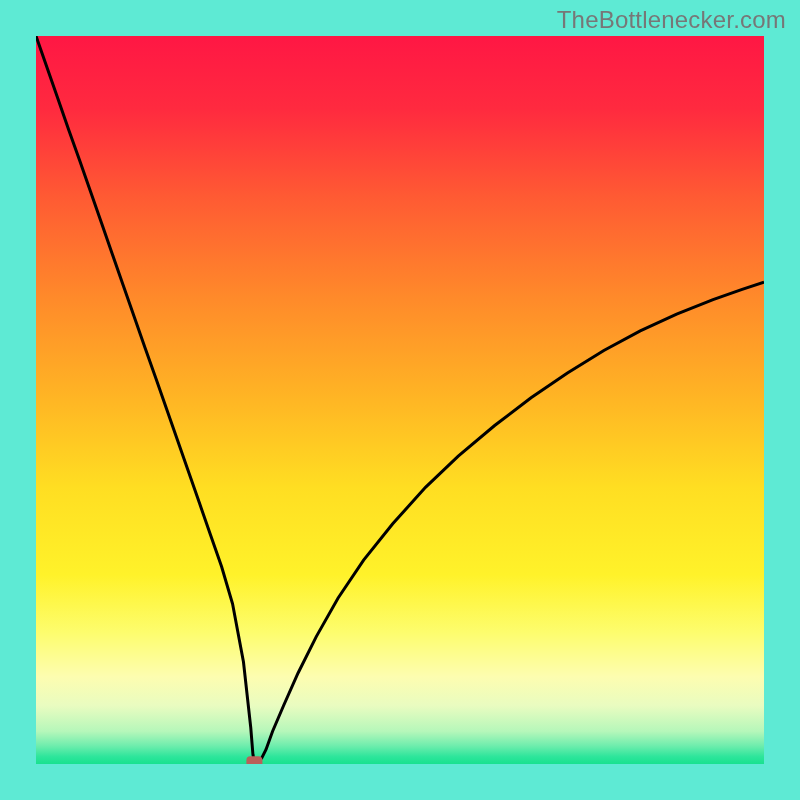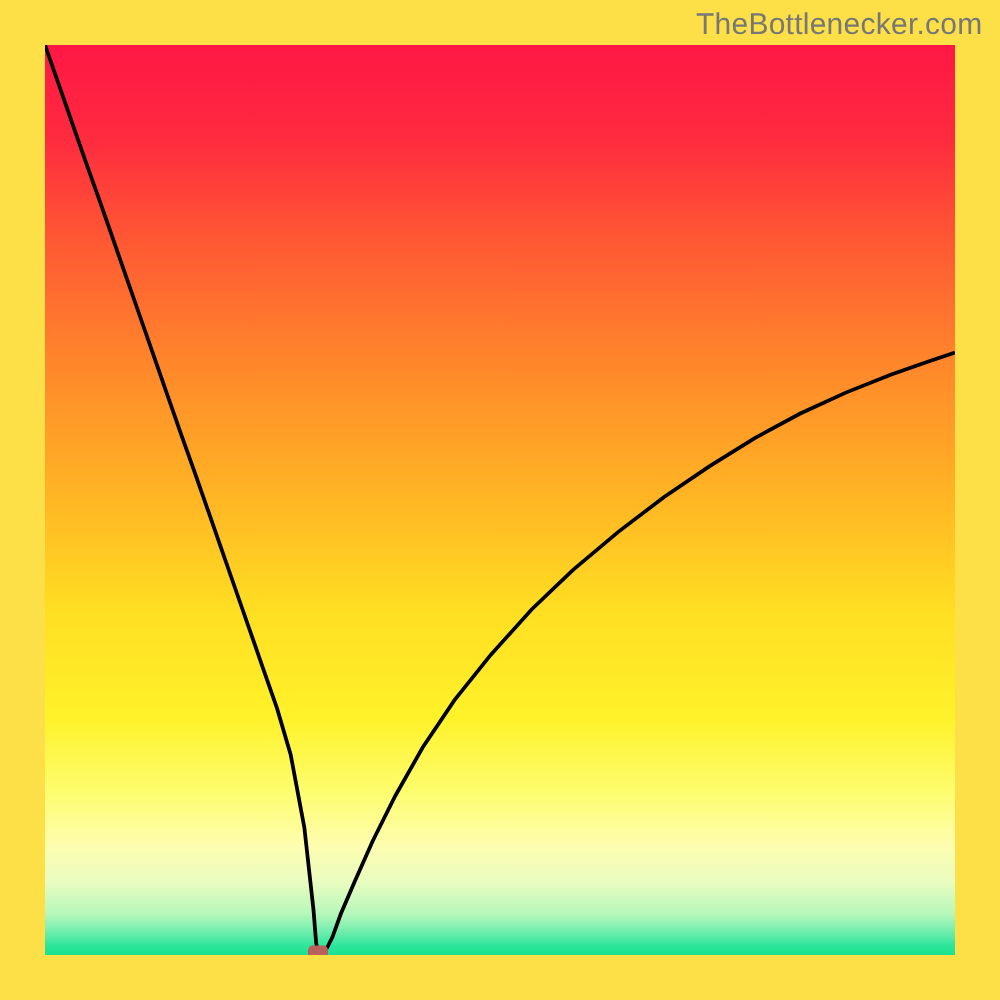--- a/index.html
+++ b/index.html
@@ -9,21 +9,21 @@
     height: 800px;
     background: #000;
     font-family: Arial, Helvetica, sans-serif;
   }
   .frame {
     position: absolute;
     top: 0;
     left: 0;
     width: 800px;
     height: 800px;
-    background: #fde047;
+    background: #5eead4;
   }
   .plot-area {
     position: absolute;
     top: 36px;
     left: 36px;
     width: 728px;
     height: 728px;
   }
   .watermark {
     position: absolute;

